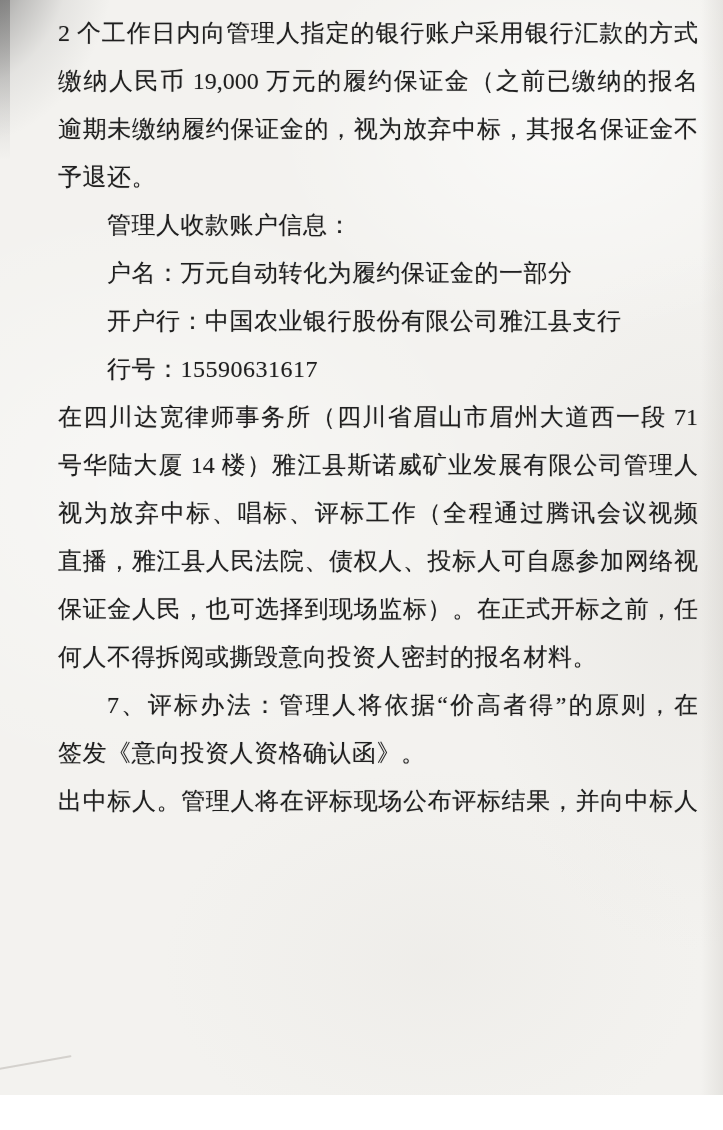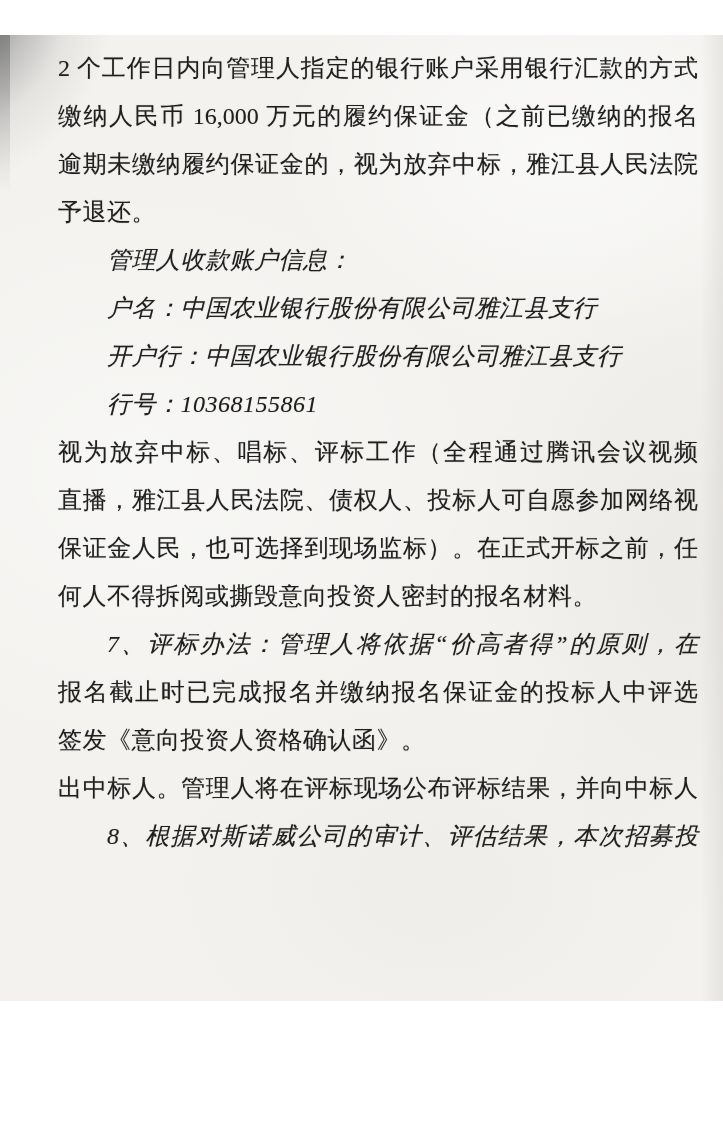--- a/index.html
+++ b/index.html
@@ -2,30 +2,29 @@
 <html><head>
 <meta charset="utf-8">
 <style>
   html, body {
     margin: 0;
     padding: 0;
   }
   .page {
     position: relative;
     width: 723px;
-    height: 966px;
+    height: 1095px;
     overflow: hidden;
     background-color: #f3f2ef;
     background-image:
       radial-gradient(ellipse 420px 300px at 78% 12%, rgba(255,255,255,0.55), rgba(255,255,255,0) 70%),
       radial-gradient(ellipse 500px 420px at 20% 45%, rgba(255,255,255,0.4), rgba(255,255,255,0) 70%),
       radial-gradient(ellipse 300px 500px at 95% 55%, rgba(214,211,206,0.25), rgba(214,211,206,0) 70%),
       radial-gradient(ellipse 360px 260px at 60% 88%, rgba(223,220,215,0.22), rgba(223,220,215,0) 75%);
     font-family: "Liberation Serif", "DejaVu Serif", serif;
-    margin-top: 35px;
   }
   
   .shade-corner-tl {
     position: absolute;
     left: 0; top: 0;
     width: 170px; height: 210px;
     pointer-events: none;
     background:
       radial-gradient(150px 190px at -35px -45px,
         rgba(62,62,62,0.72) 0%,
@@ -68,21 +67,20 @@
     height: 48px;
     line-height: 48px;
     font-size: 24px;
     color: #1f1f1f;
     letter-spacing: 0.5px;
     white-space: nowrap;
     text-shadow: 0 0 1px rgba(35,35,35,0.35);
   }
   .line.indent {
     padding-left: 49px;
-    font-style: italic;
   }
   .line.justify {
     letter-spacing: 0;
     white-space: normal;
     text-align: justify;
     text-align-last: justify;
     text-justify: inter-character;
   }
   .pagenum {
     position: absolute;
@@ -99,32 +97,32 @@
 <body>
 
 <div class="page">
   <div class="shade-corner-tl"></div>
   <div class="shade-left-edge"></div>
   <div class="shade-right-edge"></div>
   <div class="crease-bottom-left"></div>
 
   <div class="textblock" id="textblock">
       <div class="line justify">2 个工作日内向管理人指定的银行账户采用银行汇款的方式</div>
-      <div class="line justify">缴纳人民币 16,000 万元的履约保证金（之前已缴纳的报名</div>
-      <div class="line justify">逾期未缴纳履约保证金的，视为放弃中标，雅江县人民法院</div>
+      <div class="line justify">缴纳人民币 19,000 万元的履约保证金（之前已缴纳的报名</div>
+      <div class="line justify">逾期未缴纳履约保证金的，视为放弃中标，其报名保证金不</div>
       <div class="line">予退还。</div>
       <div class="line indent">管理人收款账户信息：</div>
-      <div class="line indent">户名：中国农业银行股份有限公司雅江县支行</div>
+      <div class="line indent">户名：万元自动转化为履约保证金的一部分</div>
       <div class="line indent">开户行：中国农业银行股份有限公司雅江县支行</div>
-      <div class="line indent">行号：10368155861</div>
+      <div class="line indent">行号：15590631617</div>
+      <div class="line justify">在四川达宽律师事务所（四川省眉山市眉州大道西一段 71</div>
+      <div class="line justify">号华陆大厦 14 楼）雅江县斯诺威矿业发展有限公司管理人</div>
       <div class="line justify">视为放弃中标、唱标、评标工作（全程通过腾讯会议视频</div>
       <div class="line justify">直播，雅江县人民法院、债权人、投标人可自愿参加网络视</div>
       <div class="line justify">保证金人民，也可选择到现场监标）。在正式开标之前，任</div>
       <div class="line">何人不得拆阅或撕毁意向投资人密封的报名材料。</div>
       <div class="line indent justify">7、评标办法：管理人将依据“价高者得”的原则，在</div>
-      <div class="line justify">报名截止时已完成报名并缴纳报名保证金的投标人中评选</div>
       <div class="line">签发《意向投资人资格确认函》。</div>
       <div class="line justify">出中标人。管理人将在评标现场公布评标结果，并向中标人</div>
-      <div class="line indent justify">8、根据对斯诺威公司的审计、评估结果，本次招募投</div>
     </div>
 
   <div class="pagenum">8</div>
 </div>
 
 </body></html>

